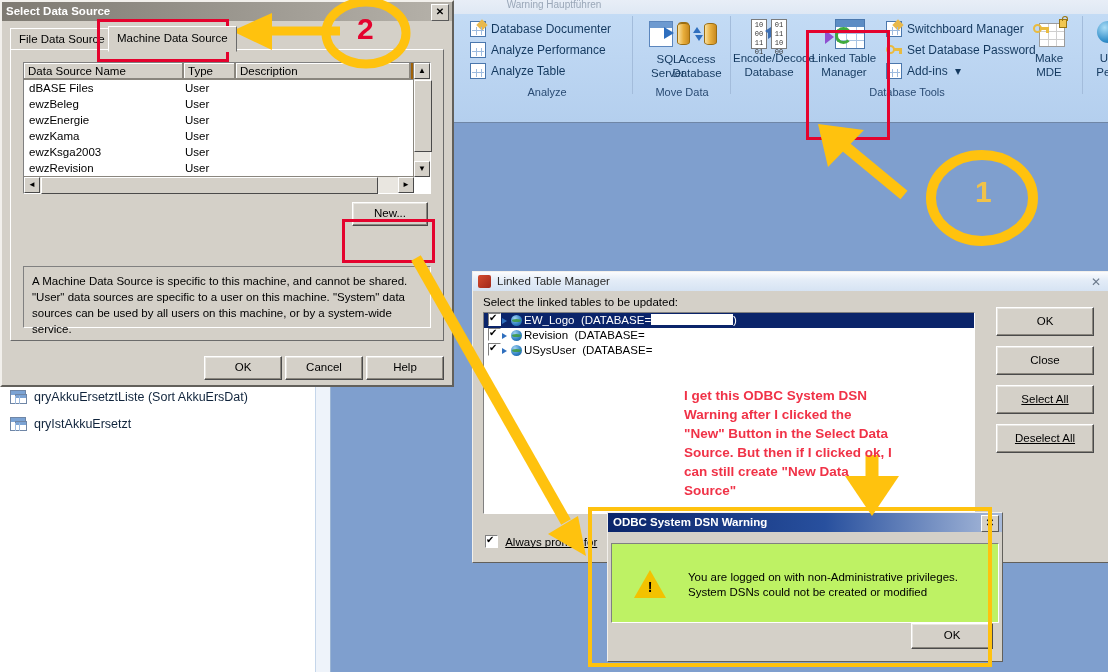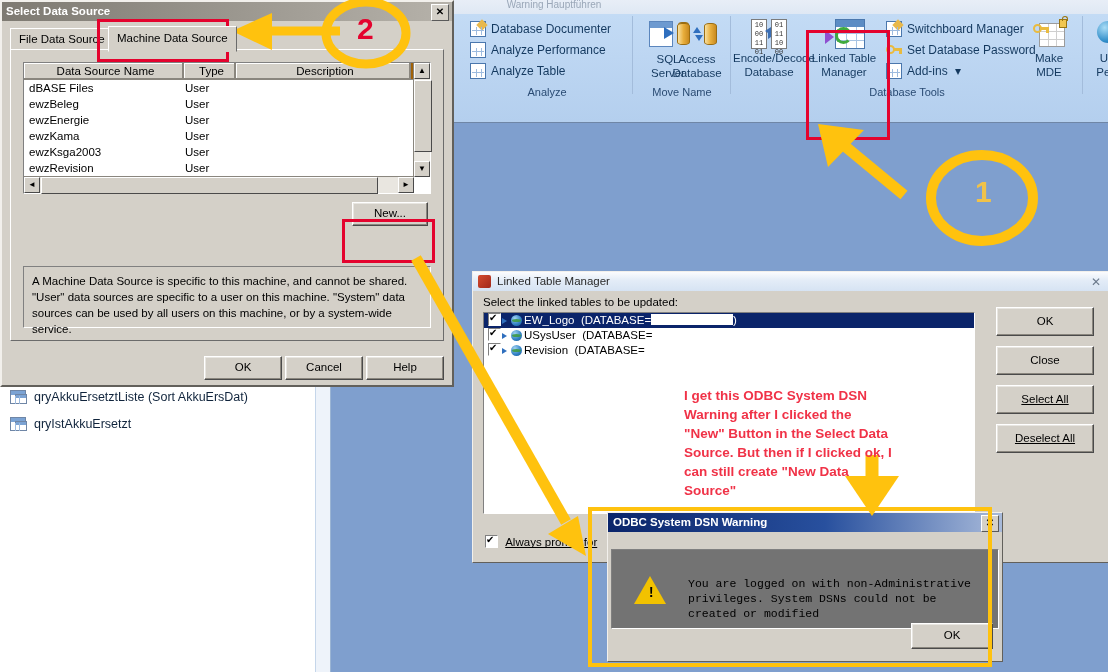--- a/index.html
+++ b/index.html
@@ -161,21 +161,21 @@
   #sds .tabstrip{position:absolute;left:8px;top:26px;right:25px;height:22px;}
   .tab{
     position:absolute;top:0;height:21px;line-height:20px;padding:0 8px;background:#d4d0c8;
     border:1px solid;border-color:#fff #6b6b6b #d4d0c8 #fff;font-size:11.5px;
   }
   .tab.active{top:-2px;height:24px;line-height:22px;z-index:3;border-bottom-color:#d4d0c8;}
   #sds .panel{position:absolute;left:8px;top:47px;right:8px;bottom:44px;background:#d4d0c8;
     border:1px solid;border-color:#fff #6b6b6b #6b6b6b #fff;}
   .lv{position:absolute;left:12px;top:12px;right:12px;height:130px;background:#fff;
     border:1px solid;border-color:#808080 #fff #fff #808080;}
-  .lv-head{position:absolute;left:0;top:0;right:0;height:16px;background:#a16207;border-bottom:1px solid #8a867e;text-align:center;}
+  .lv-head{position:absolute;left:0;top:0;right:0;height:16px;background:#a16207;border-bottom:1px solid #8a867e;}
   .lv-th{position:absolute;top:0;height:16px;line-height:16px;font-size:11.5px;padding-left:4px;
     background:#d4d0c8;border-right:1px solid #8a867e;box-shadow:inset -1px -1px 0 #8a867e, inset 1px 1px 0 #fff;box-sizing:border-box;}
   .lv-rows{position:absolute;left:1px;top:17px;right:17px;bottom:17px;overflow:hidden;}
   .lv-row{height:16px;line-height:16px;font-size:11.5px;position:relative;}
   .lv-row .nm{position:absolute;left:4px;}
   .lv-row .tp{position:absolute;left:160px;}
   .sb-v{position:absolute;right:0;top:0;bottom:16px;width:16px;background:#e9e6e0;border-left:1px solid #8a867e;}
   .sb-h{position:absolute;left:0;right:16px;bottom:0;height:16px;background:#e9e6e0;border-top:1px solid #8a867e;}
   .sb-btn{position:absolute;width:16px;height:16px;background:#d4d0c8;
     border:1px solid;border-color:#fff #4a4a4a #4a4a4a #fff;box-sizing:border-box;
@@ -207,22 +207,22 @@
     border-left:5px solid #2f6fbe;border-top:3px solid transparent;border-bottom:3px solid transparent;}
   .gl:after{content:"";position:absolute;left:1px;top:4px;width:9px;height:3px;background:#3f9a45;border-radius:50%;opacity:.9;}
   .redact{display:inline-block;height:11px;background:#fff;vertical-align:-1px;}
   #ltm .alwayschk{position:absolute;left:12px;top:263px;font-size:11.5px;}
 
   
   #odbc{left:593px;top:512px;width:394px;height:148px;background:#d4d0c8;
         border:1px solid;border-color:#f2f0ec #62605b #62605b #f2f0ec;margin-left:14px;}
   #odbc .tb{height:19px;line-height:19px;font-size:11.5px;font-weight:bold;color:#fff;padding-left:5px;
     background:linear-gradient(to right,#0a246a 0%,#28509e 55%,#a8bada 100%);position:relative;}
-  #odbc .body{position:absolute;left:3px;right:3px;top:36px;height:78px;background:#737373;
-    border:1px solid;border-color:#808080 #fff #fff #808080;font-family:Liberation Mono, monospace;}
+  #odbc .body{position:absolute;left:3px;right:3px;top:30px;height:78px;background:#bef264;
+    border:1px solid;border-color:#808080 #fff #fff #808080;}
   #odbc .msg{position:absolute;left:76px;top:26px;right:10px;font-size:11.5px;line-height:15px;color:#000;}
   .warn-tri{position:absolute;left:22px;top:26px;width:0;height:0;border-left:16px solid transparent;border-right:16px solid transparent;border-bottom:28px solid #f2c200;}
   .warn-tri:after{content:"!";position:absolute;left:-3px;top:9px;width:6px;text-align:center;font-weight:bold;font-size:14px;color:#000;}
 
   
   #overlay{position:absolute;left:0;top:0;width:1108px;height:672px;pointer-events:none;}
   .redbox{position:absolute;border:3px solid #e4032e;box-sizing:border-box;}
   .yellowbox{position:absolute;border:4px solid #ffc20e;box-sizing:border-box;}
   .annot-text{position:absolute;color:#f03247;font-size:13.5px;line-height:19px;font-weight:600;}
   .circnum{position:absolute;font-weight:600;}
@@ -272,21 +272,21 @@
           <span class="cy2" style="left:0;"></span>
           <span class="dblarrow">
               <span class="u"></span>
               <span class="d"></span>
             </span>
           <span class="cy2" style="right:0;"></span>
         </span>
         <span class="cap" style="margin-top:34px;">Access</span>
         <span class="cap">Database</span>
       </div>
-      <div class="rb-grouplabel">Move Name</div>
+      <div class="rb-grouplabel">Move Data</div>
     </div>
     <div class="rb-sep" style="left:730px;"></div>
 
     <div class="rb-group plain" style="left:732px;width:348px;">
       <div class="rb-bigitem" style="left:0px;top:6px;width:72px;">
         <span class="encdec" style="left:18px;top:0;">
           <span class="blk left">10<br>00<br>11<br>01</span>
           <span class="ar">
               <span class="a1"></span>
               <span class="a2"></span>
@@ -483,22 +483,22 @@
   <div class="cap">
     <span class="appicon"></span>
     <span>Linked Table Manager</span>
     <span class="xx">✕</span>
   </div>
 
   <div class="lbl">Select the linked tables to be updated:</div>
 
   <div class="list" id="ltm-list">
       <div class="ltm-row sel"><span class="chk"></span><span class="gl"></span><span>EW_Logo</span>&nbsp;&nbsp;<span>(DATABASE=</span><span class="redact" style="width:82px;"></span><span>)</span></div>
+      <div class="ltm-row"><span class="chk"></span><span class="gl"></span><span>Revision</span>&nbsp;&nbsp;<span>(DATABASE=</span></div>
       <div class="ltm-row"><span class="chk"></span><span class="gl"></span><span>USysUser</span>&nbsp;&nbsp;<span>(DATABASE=</span></div>
-      <div class="ltm-row"><span class="chk"></span><span class="gl"></span><span>Revision</span>&nbsp;&nbsp;<span>(DATABASE=</span></div>
     </div>
 
   <div class="alwayschk">
     <span class="chk"></span>
     <span style="margin-left:4px;text-decoration:underline;text-decoration-skip-ink:none;">Always prompt for</span>
   </div>
 
   <div class="wbtn" style="left:523px;top:35px;width:96px;height:27px;line-height:26px;">OK</div>
   <div class="wbtn" style="left:523px;top:74px;width:96px;height:27px;line-height:26px;">Close</div>
   <div class="wbtn" style="left:523px;top:113px;width:96px;height:27px;line-height:26px;text-decoration:underline;">Select All</div>

